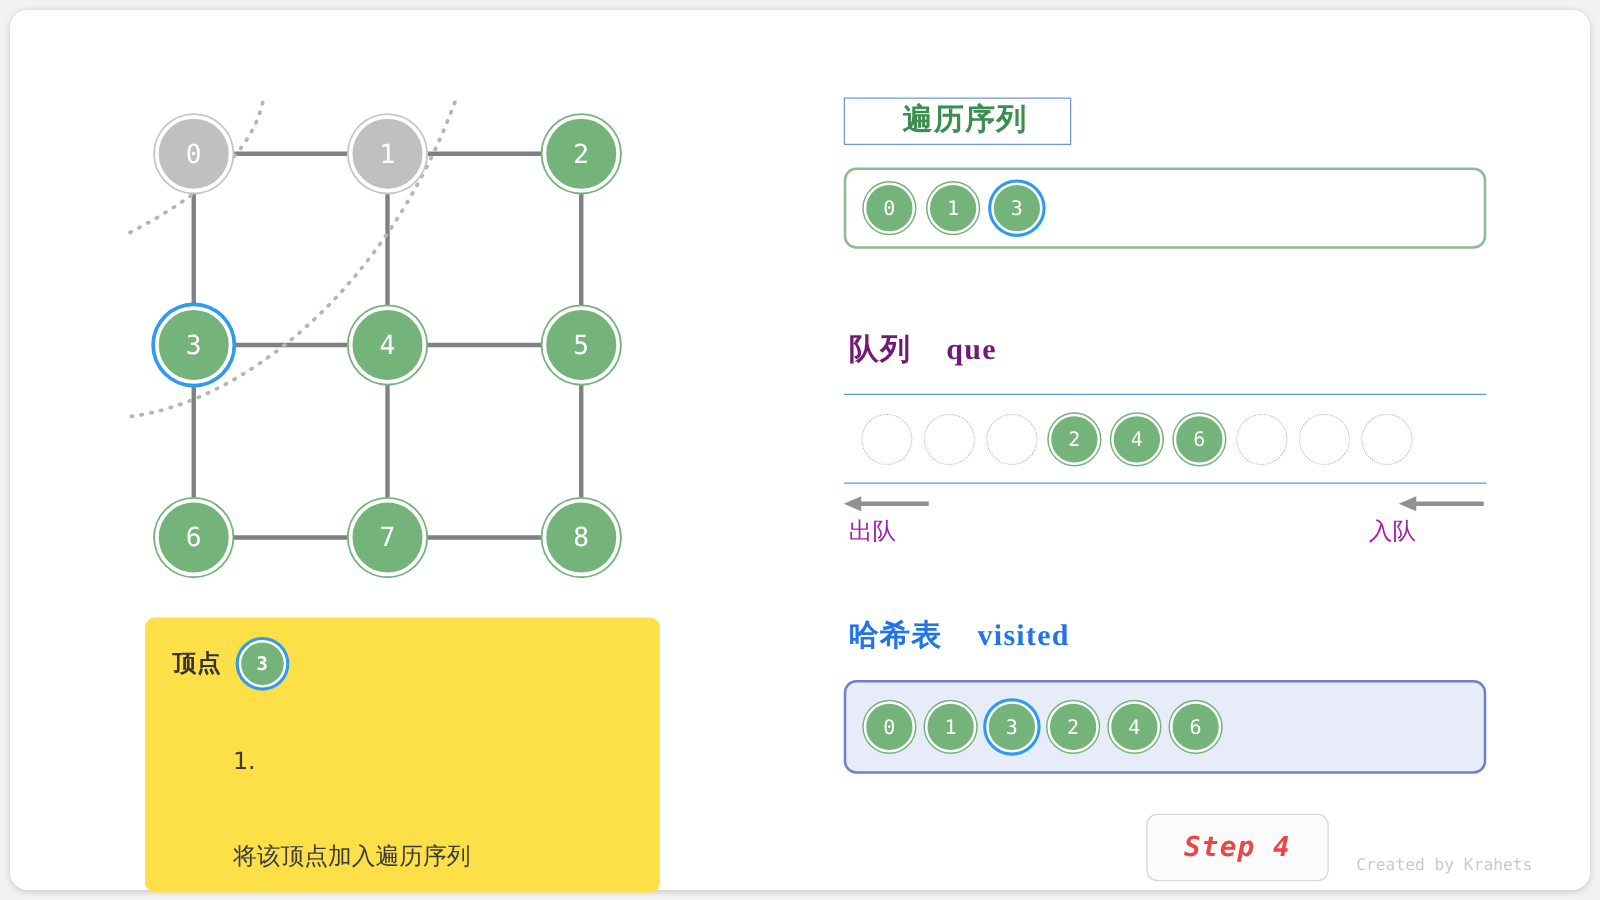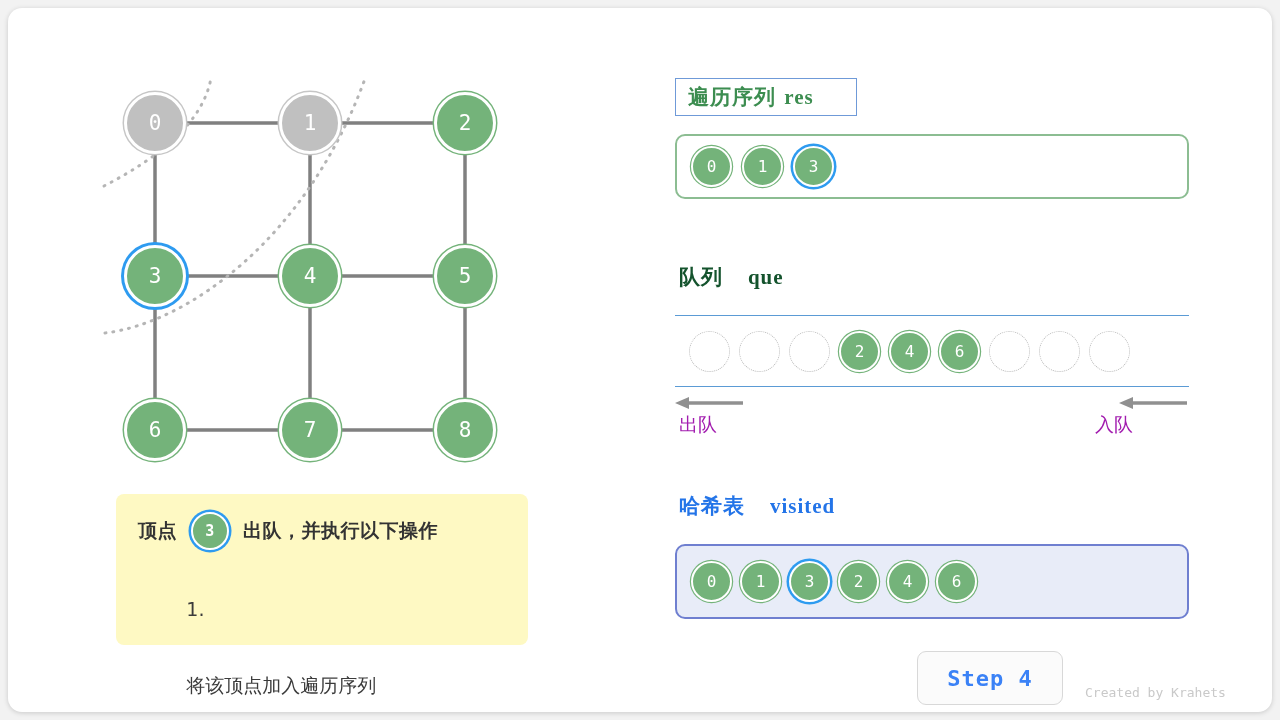--- a/index.html
+++ b/index.html
@@ -28,49 +28,50 @@
         font-size:21px;color:#ffffff;}
   .node-green{background:#74b37a;border:3px solid #ffffff;
               box-shadow:0 0 0 1.5px #74b37a;}
   .node-gray{background:#c0c0c0;border:3px solid #ffffff;
              box-shadow:0 0 0 1.5px #c6c6c6;}
   .node-hl{background:#74b37a;border:3px solid #ffffff;
            box-shadow:0 0 0 3px #2e9bf0;}
 
   
   #caption{
-    position:absolute;left:108px;top:486px;width:412px;height:151px;
-    background:#fef9c3;border-radius:8px;box-sizing:border-box;
+    position:absolute;left:108px;top:486px;width:412px;height:220px;
+    background:#fde047;border-radius:8px;box-sizing:border-box;
     padding:16px 20px 0 22px;
   }
   .cap-head{display:flex;align-items:center;height:42px;
             font-size:19px;font-weight:bold;color:#333;letter-spacing:.5px;}
   .cap-chip{width:34px;height:34px;border-radius:50%;background:#74b37a;
             border:2px solid #ffffff;box-shadow:0 0 0 2.5px #2e9bf0;
             display:flex;align-items:center;justify-content:center;
             color:#fff;font-size:15px;margin:0 14px;
             font-family:"DejaVu Sans Mono","Liberation Mono",monospace;}
   .cap-line{font-size:19px;color:#3b3b3b;line-height:38px;white-space:pre;
             font-family:"DejaVu Sans","Liberation Sans",sans-serif;}
 
   
   .panel-title{
-    position:absolute;font-size:21px;font-weight:bold;letter-spacing:1px;
+    position:absolute;font-size:24px;font-weight:bold;letter-spacing:1px;
     font-family:"DejaVu Sans","Liberation Sans",sans-serif;
+    flex-direction:column;
   }
   .mono-t{font-family:Liberation Serif, serif;}
 
   #res-title{left:667px;top:70px;width:182px;height:38px;
              border:1.5px solid #6f9ad8;color:#3c8d50;
              display:flex;align-items:center;padding-left:12px;box-sizing:border-box;}
   #res-box{position:absolute;left:667px;top:126px;width:514px;height:65px;
            border:2px solid #8cbd92;border-radius:10px;box-sizing:border-box;
            display:flex;align-items:center;padding-left:14px;gap:10px;background:#fff;}
 
-  #que-title{left:671px;top:255px;color:#14532d;}
+  #que-title{left:671px;top:255px;color:#701a75;}
   #que-box{position:absolute;left:667px;top:307px;width:514px;height:72px;
            border-top:1.5px solid #5b9bd5;border-bottom:1.5px solid #5b9bd5;
            box-sizing:border-box;display:flex;align-items:center;
            padding-left:14px;gap:9px;}
   #que-arrows{position:absolute;left:667px;top:386px;width:514px;height:58px;}
   .q-arrow{position:absolute;top:0;width:70px;height:18px;}
   .q-label{position:absolute;top:18px;font-size:19px;color:#a21caf;
            font-family:"DejaVu Sans","Liberation Sans",sans-serif;}
 
   #vis-title{left:671px;top:484px;color:#2374e8;}
@@ -87,21 +88,21 @@
               box-shadow:0 0 0 1.2px #74b37a;}
   .chip-hl{background:#74b37a;border:2px solid #ffffff;
            box-shadow:0 0 0 2.5px #2e9bf0;}
   .chip-empty{background:transparent;border:1.6px dotted #b9b9b9;}
 
   
   #step-box{position:absolute;left:909px;top:643px;width:144px;height:52px;
             border:1.5px solid #d8d8d8;border-radius:9px;background:#fbfbfb;
             display:flex;align-items:center;justify-content:center;
             font-family:"DejaVu Sans Mono","Liberation Mono",monospace;
-            font-size:22px;font-weight:bold;color:#3b82f6;letter-spacing:1px;}
+            font-size:22px;font-weight:bold;color:#ef4444;letter-spacing:1px;font-style:italic;}
   #credit{position:absolute;left:1077px;top:677px;font-size:13px;color:#c9c9c9;
           font-family:"DejaVu Sans Mono","Liberation Mono",monospace;}
 </style>
 </head>
 <body>
 
 <div id="page">
   <div id="card">
 
     <div id="graph">
@@ -135,21 +136,20 @@
           <div class="node node-green" style="left: 116px; top: 391px;">6</div>
           <div class="node node-green" style="left: 271px; top: 391px;">7</div>
           <div class="node node-green" style="left: 426px; top: 391px;">8</div>
         </div>
     </div>
 
     <div id="caption">
       <div class="cap-head">
         <span>顶点</span>
         <span class="cap-chip">3</span>
-        <span>出队，并执行以下操作</span>
       </div>
       <div class="cap-line">
         <span>1.</span>
         <span>&nbsp; </span>
         <span>将该顶点加入遍历序列</span>
         <span>&nbsp;</span>
         
       </div>
 
     </div>

